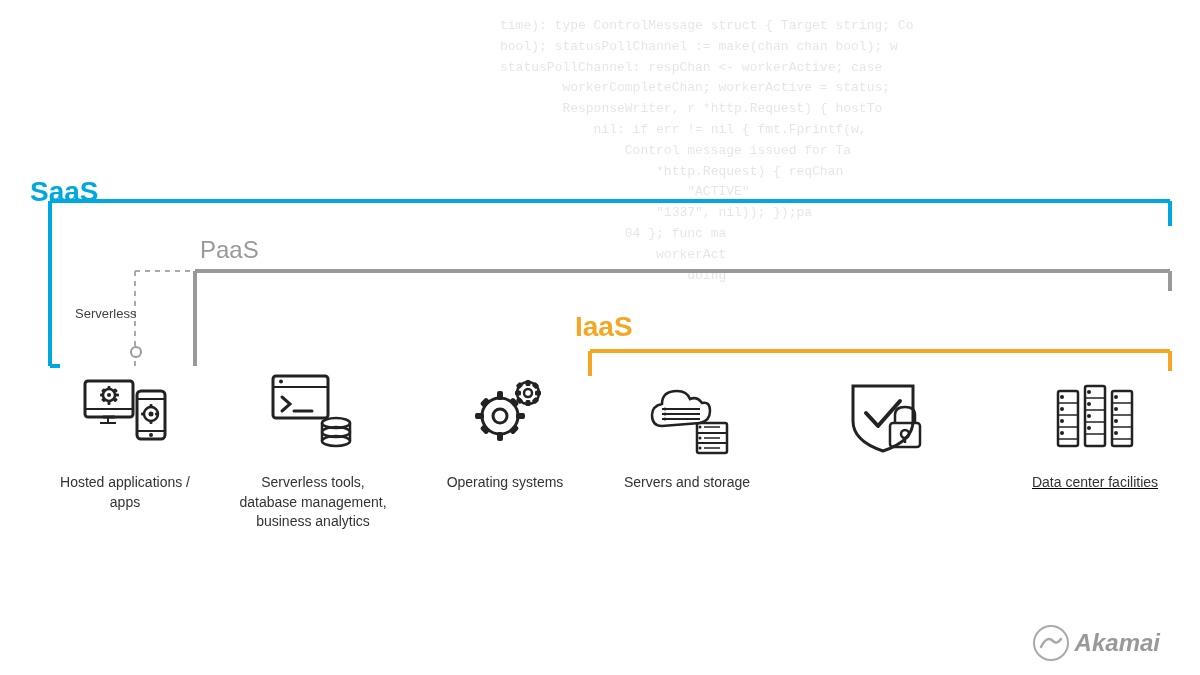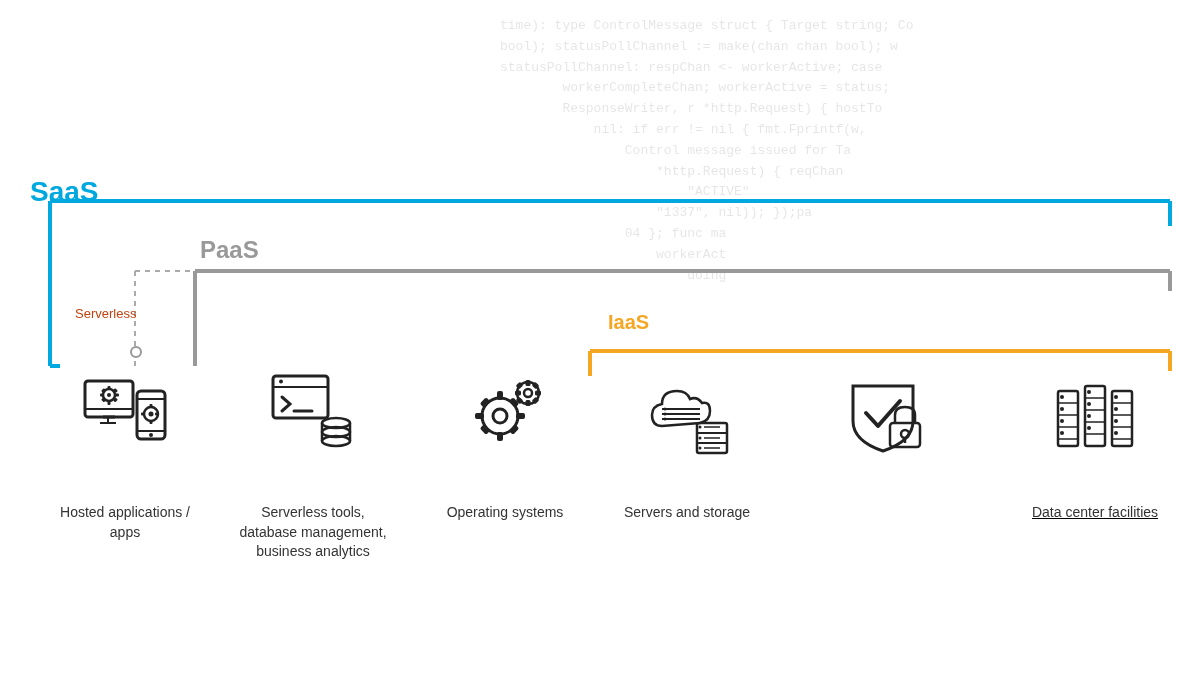--- a/index.html
+++ b/index.html
@@ -50,42 +50,41 @@
       color: #00A8E0;
       margin-top: 12px;
     }
 
     
     .label-paas {
       position: absolute;
       top: 220px;
       left: 200px;
       font-size: 24px;
-      font-weight: bold;
+      font-weight: normal;
       color: #999999;
     }
 
     
     .label-iaas {
       position: absolute;
       top: 295px;
       left: 575px;
-      font-size: 20px;
+      font-size: 28px;
       font-weight: bold;
       color: #F5A623;
-      margin-left: 33px;
     }
 
     
     .label-serverless {
       position: absolute;
       top: 290px;
       left: 75px;
       font-size: 13px;
-      color: #c2410c;
+      color: #404040;
       text-align: center;
     }
 
     
     .serverless-dot {
       position: absolute;
       top: 330px;
       left: 130px;
       width: 12px;
       height: 12px;
@@ -104,21 +103,20 @@
       pointer-events: none;
     }
 
     
     .icon-item {
       position: absolute;
       display: flex;
       flex-direction: column;
       align-items: center;
       width: 150px;
-      gap: 30px;
     }
     .icon-item svg {
       width: 90px;
       height: 90px;
     }
     .icon-label {
       margin-top: 12px;
       font-size: 14px;
       color: #333333;
       text-align: center;
@@ -358,14 +356,21 @@
       <line x1="62" y1="56" x2="82" y2="56" stroke="#222" stroke-width="1.5"></line>
       <line x1="62" y1="68" x2="82" y2="68" stroke="#222" stroke-width="1.5"></line>
       <circle cx="66" cy="26" r="2" fill="#222"></circle>
       <circle cx="66" cy="38" r="2" fill="#222"></circle>
       <circle cx="66" cy="50" r="2" fill="#222"></circle>
       <circle cx="66" cy="62" r="2" fill="#222"></circle>
     </svg>
     <div class="icon-label">Data center facilities</div>
   </div>
 
+  <div class="akamai-logo">
+    <svg class="akamai-logo-circle" viewBox="0 0 36 36">
+      <circle cx="18" cy="18" r="17" fill="none" stroke="#AAAAAA" stroke-width="2"></circle>
+      <path d="M8 22 Q14 10 20 16 Q24 20 28 14" fill="none" stroke="#AAAAAA" stroke-width="2.5" stroke-linecap="round"></path>
+    </svg>
+    <div class="akamai-logo-text">Akamai</div>
+  </div>
 
 </div>
 
 </body></html>

